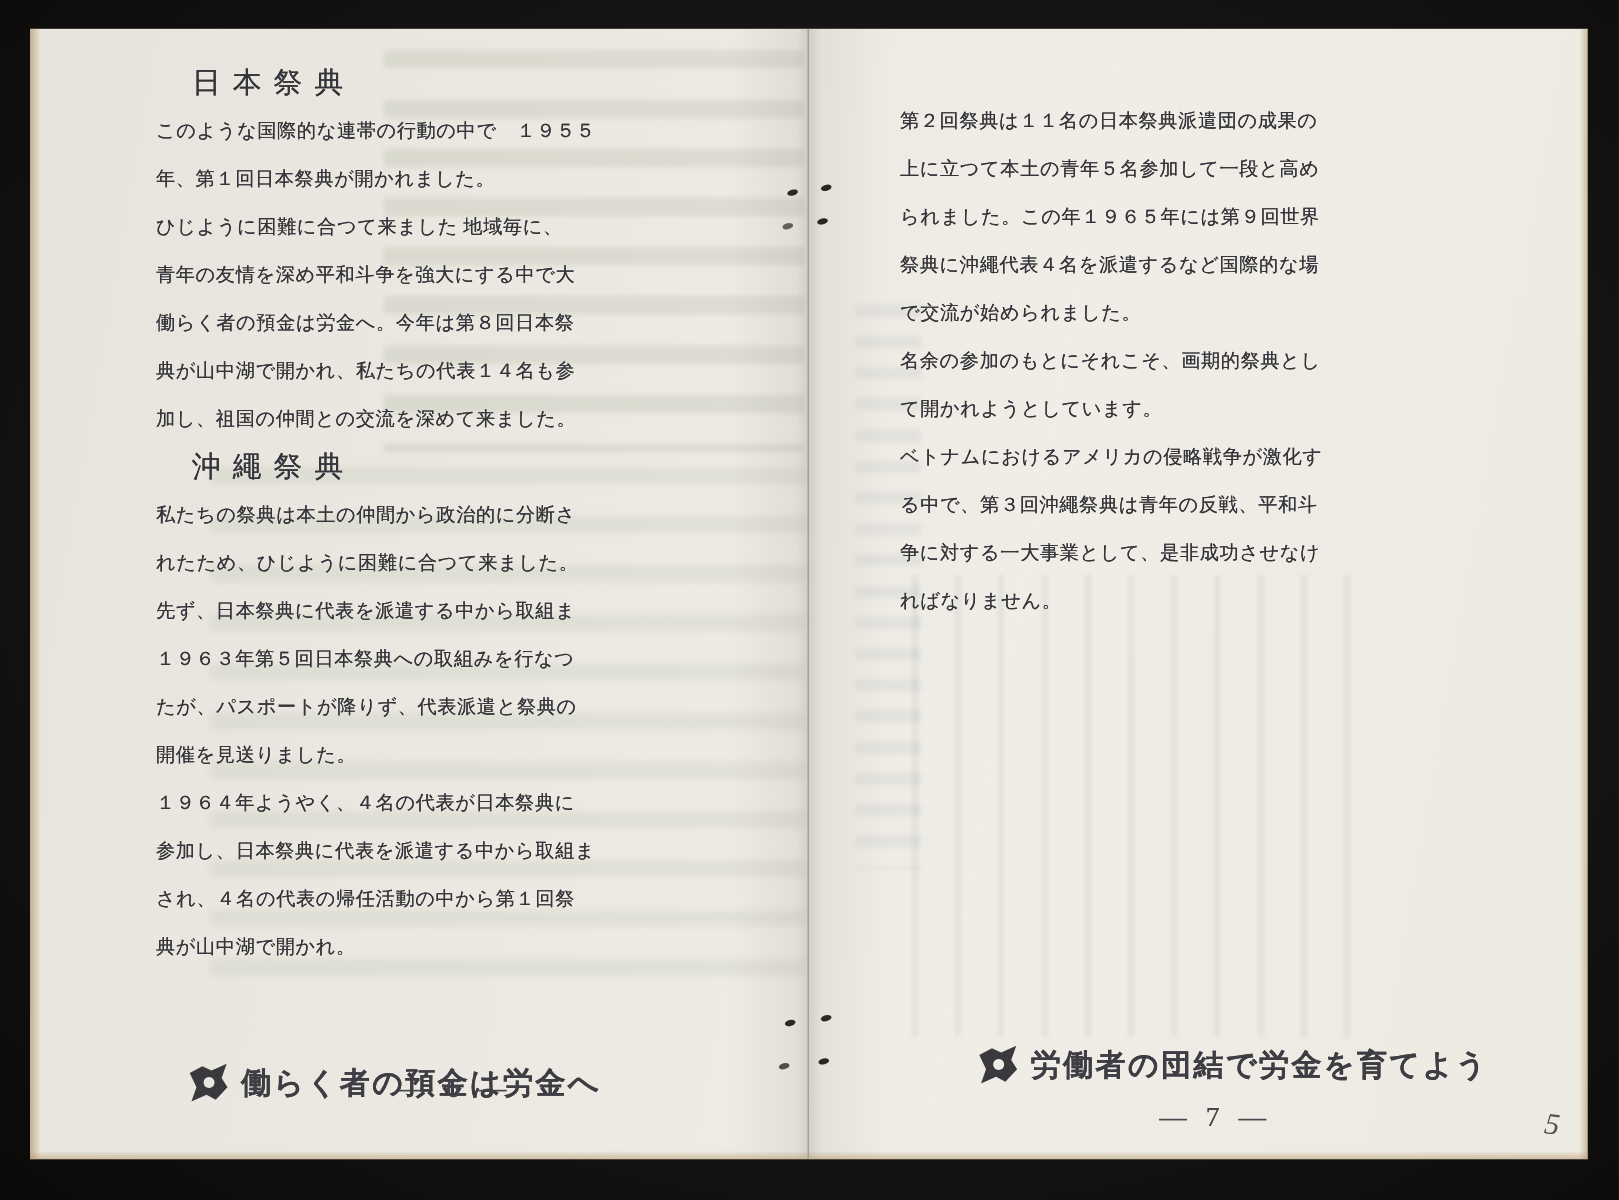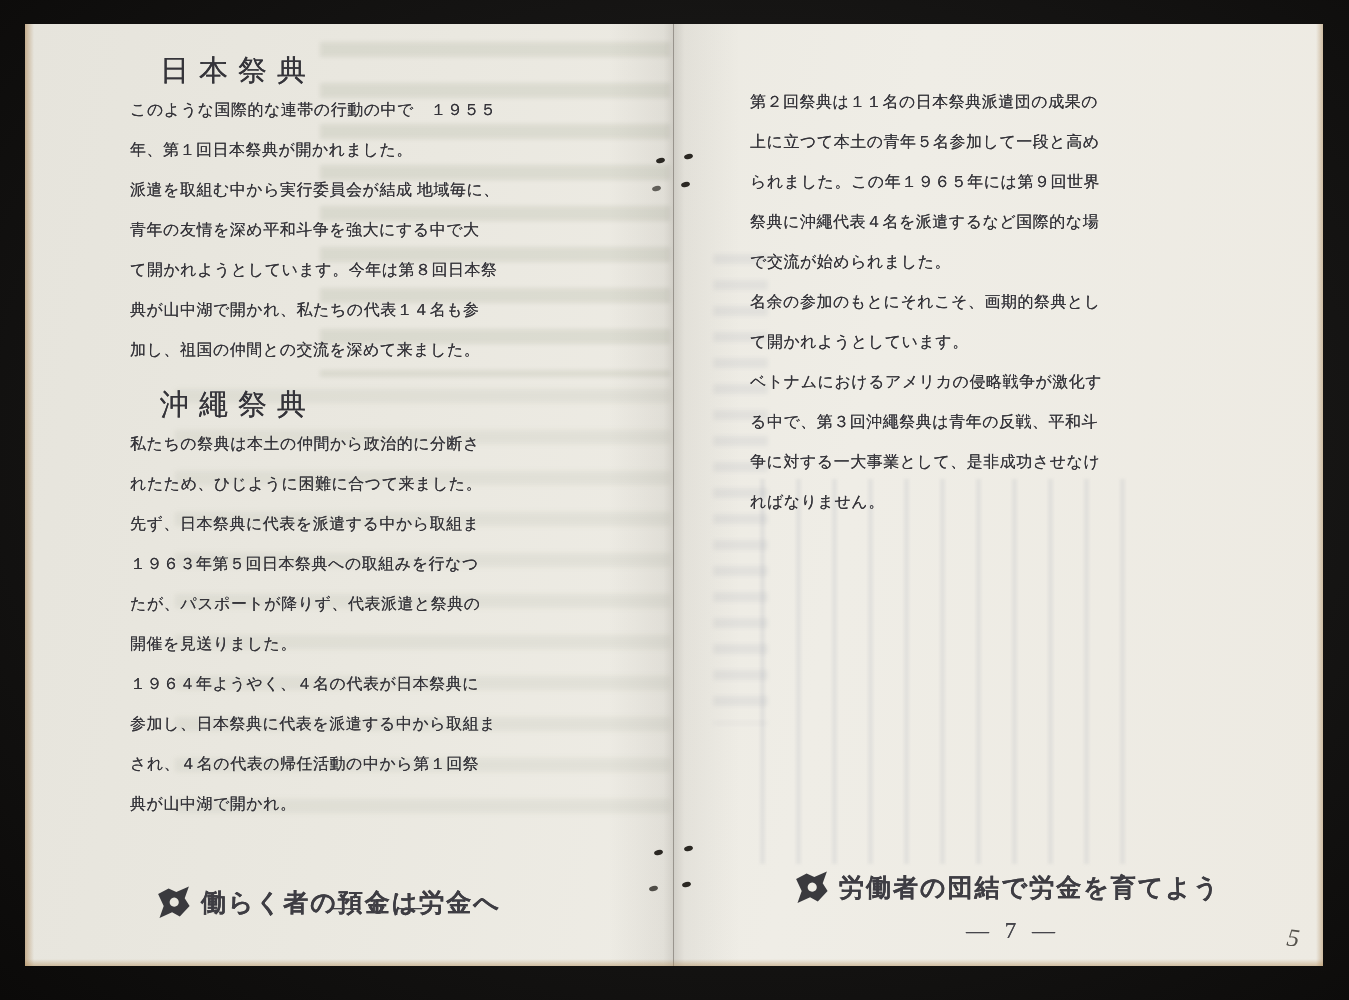--- a/index.html
+++ b/index.html
@@ -26,30 +26,30 @@
   .gutter-line { position:absolute; left:648px; top:0; width:1px; height:100%;
           background:rgba(105,100,92,0.55); }
 
   .staple-dot { position:absolute; width:9px; height:5px; background:#2b2823;
           border-radius:50%; transform:rotate(-14deg); }
 
   
   .jp { color:#35343a; }
   .line { font-size:16px; line-height:40px; height:40px; letter-spacing:0.5px;
           white-space:pre; text-shadow:0 0 0.4px rgba(42,42,48,0.85); }
-  .heading { font-size:29px; line-height:40px; height:40px; letter-spacing:10px;
+  .heading { font-size:24px; line-height:40px; height:40px; letter-spacing:10px;
           padding-left:30px; text-shadow:0 0 0.5px rgba(42,42,48,0.9); }
-  .section-gap { margin-top:14px; }
+  .section-gap { }
 
   .left-text  { position:absolute; left:105px; top:26px; width:545px; }
   .right-text { position:absolute; left:725px; top:58px; width:545px; }
 
   .footer { position:absolute; display:flex; align-items:center; gap:9px; }
   .footer-left  { left:130px; top:861px; }
-  .footer-right { left:768px; top:846px; }
+  .footer-right { left:788px; top:846px; }
   .logo { width:37px; height:35px; flex:0 0 auto; }
   .logo path { fill:#3a3a3e; }
   .slogan { font-size:25px; letter-spacing:2px; color:#3e3d43; font-weight:600;
           text-shadow:0 0 0.5px rgba(50,50,56,0.9); white-space:pre; }
 
   .pagenum { position:absolute; width:220px; text-align:center; font-size:23px;
           letter-spacing:5px; color:#46454b; text-shadow:0 0 0.4px rgba(50,50,56,0.8); }
   .pagenum-left  { left:245px; top:870px; }
   .pagenum-right { left:878px; top:894px; }
 
@@ -91,23 +91,23 @@
     <div class="staple-dot" style="left:629px; top:826px;"></div>
     <div class="staple-dot" style="left:659px; top:822px;"></div>
     <div class="staple-dot" style="left:624px; top:862px; opacity:.8;"></div>
     <div class="staple-dot" style="left:657px; top:858px;"></div>
     <div class="edge-right"></div>
 
     <div class="left-text jp">
       <div class="heading">日本祭典</div>
       <div class="line">このような国際的な連帯の行動の中で　１９５５</div>
       <div class="line">年、第１回日本祭典が開かれました。</div>
-      <div class="line">派遣を取組む中から実行委員会が結成 地域毎に、</div>
+      <div class="line">ひじように困難に合つて来ました 地域毎に、</div>
       <div class="line">青年の友情を深め平和斗争を強大にする中で大</div>
-      <div class="line">て開かれようとしています。今年は第８回日本祭</div>
+      <div class="line">働らく者の預金は労金へ。今年は第８回日本祭</div>
       <div class="line">典が山中湖で開かれ、私たちの代表１４名も参</div>
       <div class="line">加し、祖国の仲間との交流を深めて来ました。</div>
       <div class="heading section-gap">沖繩祭典</div>
       <div class="line">私たちの祭典は本土の仲間から政治的に分断さ</div>
       <div class="line">れたため、ひじように困難に合つて来ました。</div>
       <div class="line">先ず、日本祭典に代表を派遣する中から取組ま</div>
       <div class="line">１９６３年第５回日本祭典への取組みを行なつ</div>
       <div class="line">たが、パスポートが降りず、代表派遣と祭典の</div>
       <div class="line">開催を見送りました。</div>
       <div class="line">１９６４年ようやく、４名の代表が日本祭典に</div>

